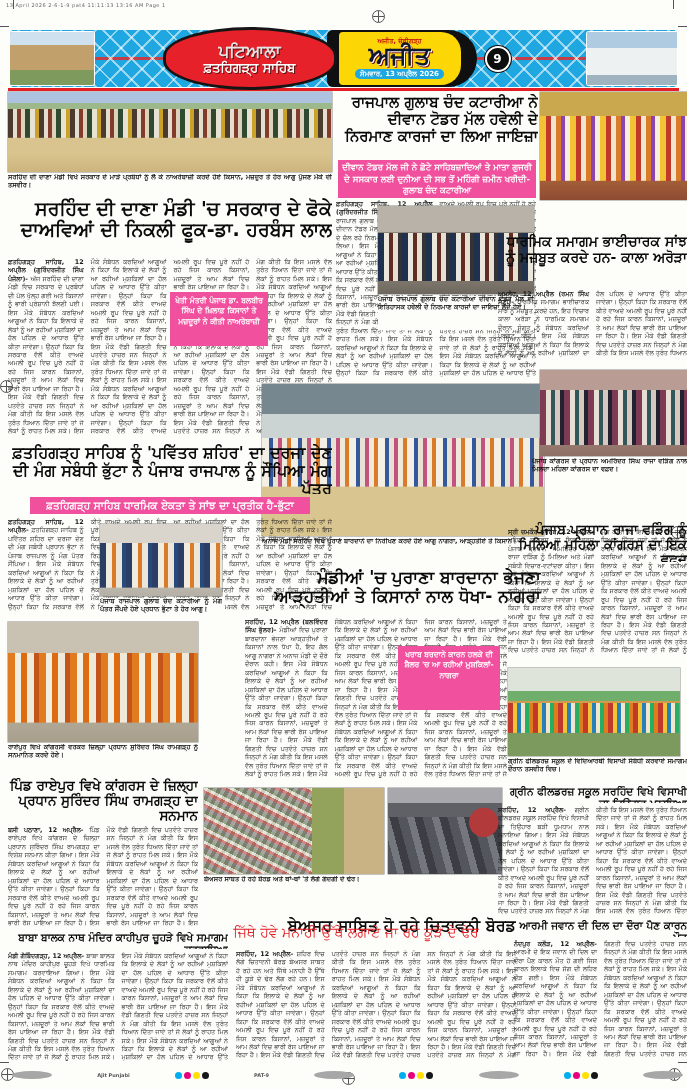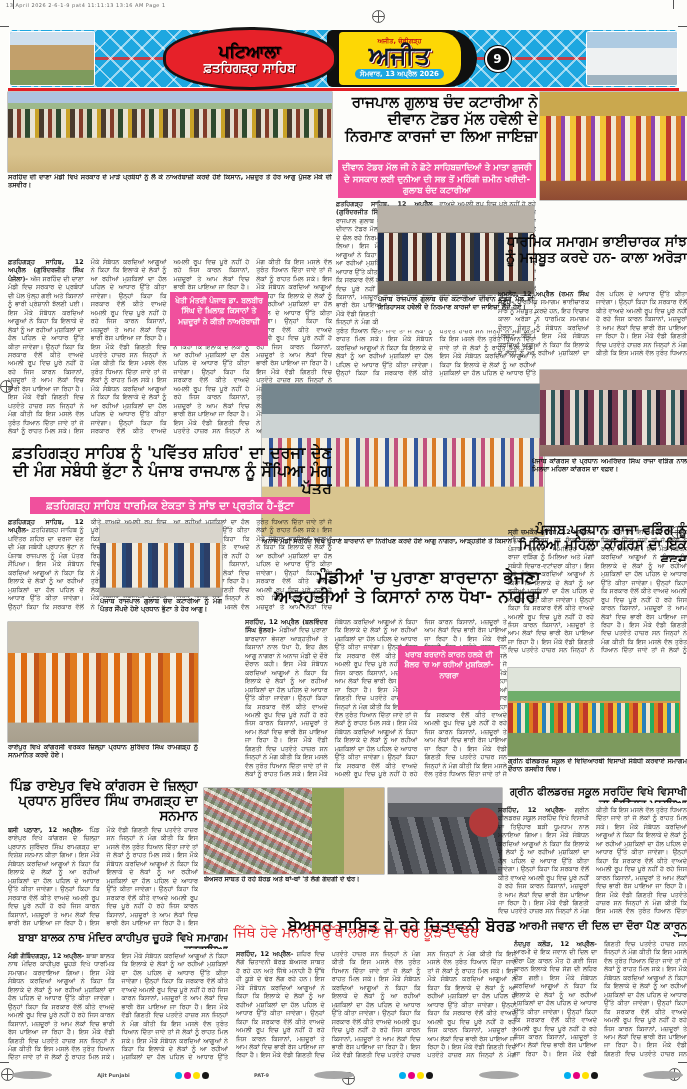--- a/index.html
+++ b/index.html
@@ -20,21 +20,21 @@
       repeating-linear-gradient(135deg,rgba(255,255,255,.55) 0 2px,rgba(255,255,255,0) 2px 15px),
       linear-gradient(180deg,transparent 47%,rgba(225,45,45,.85) 47% 53%,transparent 53%);
     border-radius:3px;}
   .mast-photo{width:84px;height:53px;flex:0 0 auto;border-radius:2px;box-shadow:0 0 0 1px #fff;}
   .ph-mast-left{background:linear-gradient(180deg,#cfe0ee 0 25%,#c2a06b 25% 72%,#7e9b5d 72%);}
   .ph-mast-right{width:90px;background:linear-gradient(180deg,#aecbe2 0 30%,#eef1f2 30% 82%,#9fb3c0 82%);}
   .mast-flex{flex:1 1 auto;height:100%;}
   .edition-oval{flex:0 0 auto;width:168px;height:57px;background:#e62129;border:3px solid #151515;
     border-radius:50%/46%;display:flex;flex-direction:column;justify-content:center;align-items:center;
     z-index:2;margin-right:-10px;}
-  .edition-oval .l1{color:#000000;font-weight:bold;font-size:17px;line-height:1.05;text-shadow:1px 1px 0 #5a0d10;}
+  .edition-oval .l1{color:#e5e5e5;font-weight:bold;font-size:17px;line-height:1.05;text-shadow:1px 1px 0 #5a0d10;}
   .edition-oval .l2{color:#fff;font-weight:bold;font-size:13px;line-height:1.05;text-shadow:1px 1px 0 #5a0d10;}
   .mast-capsule{flex:0 0 auto;height:57px;background:#101010;border-radius:6px 30px 30px 6px;
     display:flex;align-items:center;padding:0 16px 0 12px;z-index:1;}
   .mast-yellow{width:122px;height:53px;background:#fdd705;border-radius:4px 20px 20px 4px;
     display:flex;flex-direction:column;align-items:center;justify-content:center;}
   .region-note{font-size:6.5px;color:#c40a12;font-weight:bold;line-height:1;}
   .paper-title{font-size:25px;color:#0f172a;font-weight:bold;line-height:.95;
     text-shadow:1px 1px 0 #ffffff,2px 2px 0 #7a1216;}
   .date-strip{background:#1ea7e0;color:#fff;font-size:7px;font-weight:bold;border-radius:5px;
     padding:1px 5px;margin-top:1px;white-space:nowrap;}
@@ -139,20 +139,21 @@
     </div>
     <div class="nine-badge">9</div>
     <div class="mast-flex"></div>
     <div class="mast-photo ph-mast-right"></div>
   </div>
   <div class="abs red-rule"></div>
 
   <div class="abs photo ph-field" style="left:8px;top:92px;width:324px;height:80px;"></div>
   <div class="abs cap" style="left:8px;top:174px;width:324px;height:20px;">ਸਰਹਿੰਦ ਦੀ ਦਾਣਾ ਮੰਡੀ ਵਿਖੇ ਸਰਕਾਰ ਦੇ ਮਾੜੇ ਪ੍ਰਬੰਧਾਂ ਨੂੰ ਲੈ ਕੇ ਨਾਅਰੇਬਾਜ਼ੀ ਕਰਦੇ ਹੋਏ ਕਿਸਾਨ, ਮਜ਼ਦੂਰ ਤੇ ਹੋਰ ਆਗੂ ਪੁੱਜਣ ਮੌਕੇ ਦੀ ਤਸਵੀਰ।</div>
 
+  <div class="abs hl" style="left:8px;top:198px;width:324px;height:56px;font-size:19px;">ਸਰਹਿੰਦ ਦੀ ਦਾਣਾ ਮੰਡੀ 'ਚ ਸਰਕਾਰ ਦੇ ਫੋਕੇ ਦਾਅਵਿਆਂ ਦੀ ਨਿਕਲੀ ਫੂਕ-ਡਾ. ਹਰਬੰਸ ਲਾਲ</div>
   <div class="abs body" style="left:8px;top:258px;width:324px;height:184px;column-count:4;">
     <b>ਫ਼ਤਹਿਗੜ੍ਹ ਸਾਹਿਬ, 12 ਅਪ੍ਰੈਲ (ਗੁਰਿੰਦਰਜੀਤ ਸਿੰਘ ਪੰਜੋਲਾ)- </b><span>ਅੱਜ ਸਰਹਿੰਦ ਦੀ ਦਾਣਾ ਮੰਡੀ ਵਿਚ ਸਰਕਾਰ ਦੇ ਪ੍ਰਬੰਧਾਂ ਦੀ ਪੋਲ ਖੁੱਲ੍ਹ ਗਈ ਅਤੇ ਕਿਸਾਨਾਂ ਨੂੰ ਭਾਰੀ ਪ੍ਰੇਸ਼ਾਨੀ ਝੱਲਣੀ ਪਈ। </span><span>ਇਸ ਮੌਕੇ ਸੰਬੋਧਨ ਕਰਦਿਆਂ ਆਗੂਆਂ ਨੇ ਕਿਹਾ ਕਿ ਇਲਾਕੇ ਦੇ ਲੋਕਾਂ ਨੂੰ ਆ ਰਹੀਆਂ ਮੁਸ਼ਕਿਲਾਂ ਦਾ ਹੱਲ ਪਹਿਲ ਦੇ ਆਧਾਰ ਉੱਤੇ ਕੀਤਾ ਜਾਵੇਗਾ। ਉਨ੍ਹਾਂ ਕਿਹਾ ਕਿ ਸਰਕਾਰ ਵੱਲੋਂ ਕੀਤੇ ਵਾਅਦੇ ਅਮਲੀ ਰੂਪ ਵਿਚ ਪੂਰੇ ਨਹੀਂ ਹੋ ਰਹੇ ਜਿਸ ਕਾਰਨ ਕਿਸਾਨਾਂ, ਮਜ਼ਦੂਰਾਂ ਤੇ ਆਮ ਲੋਕਾਂ ਵਿਚ ਭਾਰੀ ਰੋਸ ਪਾਇਆ ਜਾ ਰਿਹਾ ਹੈ। ਇਸ ਮੌਕੇ ਵੱਡੀ ਗਿਣਤੀ ਵਿਚ ਪਤਵੰਤੇ ਹਾਜ਼ਰ ਸਨ ਜਿਨ੍ਹਾਂ ਨੇ ਮੰਗ ਕੀਤੀ ਕਿ ਇਸ ਮਸਲੇ ਵੱਲ ਤੁਰੰਤ ਧਿਆਨ ਦਿੱਤਾ ਜਾਵੇ ਤਾਂ ਜੋ ਲੋਕਾਂ ਨੂੰ ਰਾਹਤ ਮਿਲ ਸਕੇ। ਇਸ ਮੌਕੇ ਸੰਬੋਧਨ ਕਰਦਿਆਂ ਆਗੂਆਂ ਨੇ ਕਿਹਾ ਕਿ ਇਲਾਕੇ ਦੇ ਲੋਕਾਂ ਨੂੰ ਆ ਰਹੀਆਂ ਮੁਸ਼ਕਿਲਾਂ ਦਾ ਹੱਲ ਪਹਿਲ ਦੇ ਆਧਾਰ ਉੱਤੇ ਕੀਤਾ ਜਾਵੇਗਾ। ਉਨ੍ਹਾਂ ਕਿਹਾ ਕਿ ਸਰਕਾਰ ਵੱਲੋਂ ਕੀਤੇ ਵਾਅਦੇ ਅਮਲੀ ਰੂਪ ਵਿਚ ਪੂਰੇ ਨਹੀਂ ਹੋ ਰਹੇ ਜਿਸ ਕਾਰਨ ਕਿਸਾਨਾਂ, ਮਜ਼ਦੂਰਾਂ ਤੇ ਆਮ ਲੋਕਾਂ ਵਿਚ ਭਾਰੀ ਰੋਸ ਪਾਇਆ ਜਾ ਰਿਹਾ ਹੈ। ਇਸ ਮੌਕੇ ਵੱਡੀ ਗਿਣਤੀ ਵਿਚ ਪਤਵੰਤੇ ਹਾਜ਼ਰ ਸਨ ਜਿਨ੍ਹਾਂ ਨੇ ਮੰਗ ਕੀਤੀ ਕਿ ਇਸ ਮਸਲੇ ਵੱਲ ਤੁਰੰਤ ਧਿਆਨ ਦਿੱਤਾ ਜਾਵੇ ਤਾਂ ਜੋ ਲੋਕਾਂ ਨੂੰ ਰਾਹਤ ਮਿਲ ਸਕੇ। ਇਸ ਮੌਕੇ ਸੰਬੋਧਨ ਕਰਦਿਆਂ ਆਗੂਆਂ ਨੇ ਕਿਹਾ ਕਿ ਇਲਾਕੇ ਦੇ ਲੋਕਾਂ ਨੂੰ ਆ ਰਹੀਆਂ ਮੁਸ਼ਕਿਲਾਂ ਦਾ ਹੱਲ ਪਹਿਲ ਦੇ ਆਧਾਰ ਉੱਤੇ ਕੀਤਾ ਜਾਵੇਗਾ। ਉਨ੍ਹਾਂ ਕਿਹਾ ਕਿ ਸਰਕਾਰ ਵੱਲੋਂ ਕੀਤੇ ਵਾਅਦੇ ਅਮਲੀ ਰੂਪ ਵਿਚ ਪੂਰੇ ਨਹੀਂ ਹੋ ਰਹੇ ਜਿਸ ਕਾਰਨ ਕਿਸਾਨਾਂ, ਮਜ਼ਦੂਰਾਂ ਤੇ ਆਮ ਲੋਕਾਂ ਵਿਚ ਭਾਰੀ ਰੋਸ ਪਾਇਆ ਜਾ ਰਿਹਾ ਹੈ। ਇਸ ਮੌਕੇ ਵੱਡੀ ਗਿਣਤੀ ਵਿਚ ਪਤਵੰਤੇ ਹਾਜ਼ਰ ਸਨ ਜਿਨ੍ਹਾਂ ਨੇ ਮੰਗ ਕੀਤੀ ਕਿ ਇਸ ਮਸਲੇ ਵੱਲ ਤੁਰੰਤ ਧਿਆਨ ਦਿੱਤਾ ਜਾਵੇ ਤਾਂ ਜੋ ਲੋਕਾਂ ਨੂੰ ਰਾਹਤ ਮਿਲ ਸਕੇ। ਇਸ ਮੌਕੇ ਸੰਬੋਧਨ ਕਰਦਿਆਂ ਆਗੂਆਂ ਨੇ ਕਿਹਾ ਕਿ ਇਲਾਕੇ ਦੇ ਲੋਕਾਂ ਨੂੰ ਆ ਰਹੀਆਂ ਮੁਸ਼ਕਿਲਾਂ ਦਾ ਹੱਲ ਪਹਿਲ ਦੇ ਆਧਾਰ ਉੱਤੇ ਕੀਤਾ ਜਾਵੇਗਾ। ਉਨ੍ਹਾਂ ਕਿਹਾ ਕਿ ਸਰਕਾਰ ਵੱਲੋਂ ਕੀਤੇ ਵਾਅਦੇ ਅਮਲੀ ਰੂਪ ਵਿਚ ਪੂਰੇ ਨਹੀਂ ਹੋ ਰਹੇ ਜਿਸ ਕਾਰਨ ਕਿਸਾਨਾਂ, ਮਜ਼ਦੂਰਾਂ ਤੇ ਆਮ ਲੋਕਾਂ ਵਿਚ ਭਾਰੀ ਰੋਸ ਪਾਇਆ ਜਾ ਰਿਹਾ ਹੈ। ਇਸ ਮੌਕੇ ਵੱਡੀ ਗਿਣਤੀ ਵਿਚ ਪਤਵੰਤੇ ਹਾਜ਼ਰ ਸਨ ਜਿਨ੍ਹਾਂ ਨੇ ਮੰਗ ਕੀਤੀ ਕਿ ਇਸ ਮਸਲੇ ਵੱਲ ਤੁਰੰਤ ਧਿਆਨ ਦਿੱਤਾ ਜਾਵੇ ਤਾਂ ਜੋ ਲੋਕਾਂ ਨੂੰ ਰਾਹਤ ਮਿਲ ਸਕੇ। ਇਸ ਮੌਕੇ ਸੰਬੋਧਨ ਕਰਦਿਆਂ ਆਗੂਆਂ ਨੇ ਕਿਹਾ ਕਿ ਇਲਾਕੇ ਦੇ ਲੋਕਾਂ ਨੂੰ ਆ ਰਹੀਆਂ ਮੁਸ਼ਕਿਲਾਂ ਦਾ ਹੱਲ ਪਹਿਲ ਦੇ ਆਧਾਰ ਉੱਤੇ ਕੀਤਾ ਜਾਵੇਗਾ। ਉਨ੍ਹਾਂ ਕਿਹਾ ਕਿ ਸਰਕਾਰ ਵੱਲੋਂ ਕੀਤੇ ਵਾਅਦੇ ਅਮਲੀ ਰੂਪ ਵਿਚ ਪੂਰੇ ਨਹੀਂ ਹੋ ਰਹੇ ਜਿਸ ਕਾਰਨ ਕਿਸਾਨਾਂ, ਮਜ਼ਦੂਰਾਂ ਤੇ ਆਮ ਲੋਕਾਂ ਵਿਚ ਭਾਰੀ ਰੋਸ ਪਾਇਆ ਜਾ ਰਿਹਾ ਹੈ। ਇਸ ਮੌਕੇ ਵੱਡੀ ਗਿਣਤੀ ਵਿਚ ਪਤਵੰਤੇ ਹਾਜ਼ਰ ਸਨ ਜਿਨ੍ਹਾਂ ਨੇ ਮੰਗ ਕੀਤੀ ਕਿ ਇਸ ਮਸਲੇ ਵੱਲ ਤੁਰੰਤ ਧਿਆਨ ਦਿੱਤਾ ਜਾਵੇ ਤਾਂ ਜੋ ਲੋਕਾਂ ਨੂੰ ਰਾਹਤ ਮਿਲ ਸਕੇ। ਇਸ ਮੌਕੇ ਸੰਬੋਧਨ ਕਰਦਿਆਂ ਆਗੂਆਂ ਨੇ ਕਿਹਾ ਕਿ ਇਲਾਕੇ ਦੇ ਲੋਕਾਂ ਨੂੰ ਆ ਰਹੀਆਂ ਮੁਸ਼ਕਿਲਾਂ ਦਾ ਹੱਲ ਪਹਿਲ ਦੇ ਆਧਾਰ ਉੱਤੇ ਕੀਤਾ ਜਾਵੇਗਾ। ਉਨ੍ਹਾਂ ਕਿਹਾ ਕਿ ਸਰਕਾਰ ਵੱਲੋਂ ਕੀਤੇ ਵਾਅਦੇ ਅਮਲੀ ਰੂਪ ਵਿਚ ਪੂਰੇ ਨਹੀਂ ਹੋ ਰਹੇ ਜਿਸ ਕਾਰਨ ਕਿਸਾਨਾਂ, ਮਜ਼ਦੂਰਾਂ ਤੇ ਆਮ ਲੋਕਾਂ ਵਿਚ ਭਾਰੀ ਰੋਸ ਪਾਇਆ ਜਾ ਰਿਹਾ ਹੈ। ਇਸ ਮੌਕੇ ਵੱਡੀ ਗਿਣਤੀ ਵਿਚ ਪਤਵੰਤੇ ਹਾਜ਼ਰ ਸਨ ਜਿਨ੍ਹਾਂ ਨੇ ਮੰਗ ਕੀਤੀ ਕਿ ਇਸ ਮਸਲੇ ਵੱਲ ਤੁਰੰਤ ਧਿਆਨ ਦਿੱਤਾ ਜਾਵੇ ਤਾਂ ਜੋ ਲੋਕਾਂ ਨੂੰ ਰਾਹਤ ਮਿਲ ਸਕੇ। ਇਸ ਮੌਕੇ ਸੰਬੋਧਨ ਕਰਦਿਆਂ ਆਗੂਆਂ ਨੇ ਕਿਹਾ ਕਿ ਇਲਾਕੇ ਦੇ ਲੋਕਾਂ ਨੂੰ ਆ ਰਹੀਆਂ ਮੁਸ਼ਕਿਲਾਂ ਦਾ ਹੱਲ ਪਹਿਲ ਦੇ ਆਧਾਰ ਉੱਤੇ ਕੀਤਾ ਜਾਵੇਗਾ। ਉਨ੍ਹਾਂ ਕਿਹਾ ਕਿ ਸਰਕਾਰ ਵੱਲੋਂ ਕੀਤੇ ਵਾਅਦੇ ਅਮਲੀ ਰੂਪ ਵਿਚ ਪੂਰੇ ਨਹੀਂ ਹੋ ਰਹੇ ਜਿਸ ਕਾਰਨ ਕਿਸਾਨਾਂ, ਮਜ਼ਦੂਰਾਂ ਤੇ ਆਮ ਲੋਕਾਂ ਵਿਚ ਭਾਰੀ ਰੋਸ ਪਾਇਆ ਜਾ ਰਿਹਾ ਹੈ। ਇਸ ਮੌਕੇ ਵੱਡੀ ਗਿਣਤੀ ਵਿਚ ਪਤਵੰਤੇ ਹਾਜ਼ਰ ਸਨ ਜਿਨ੍ਹਾਂ ਨੇ ਮੰਗ ਕੀਤੀ ਕਿ ਇਸ ਮਸਲੇ ਵੱਲ ਤੁਰੰਤ ਧਿਆਨ ਦਿੱਤਾ ਜਾਵੇ ਤਾਂ ਜੋ ਲੋਕਾਂ ਨੂੰ ਰਾਹਤ ਮਿਲ ਸਕੇ। </span>
   </div>
   <div class="abs pullquote" style="left:170px;top:292px;width:92px;height:46px;">ਖੇਤੀ ਮੰਤਰੀ ਪੰਜਾਬ ਡਾ. ਬਲਬੀਰ ਸਿੰਘ ਦੇ ਖ਼ਿਲਾਫ਼ ਕਿਸਾਨਾਂ ਤੇ ਮਜ਼ਦੂਰਾਂ ਨੇ ਕੀਤੀ ਨਾਅਰੇਬਾਜ਼ੀ</div>
 
   <div class="abs hl" style="left:336px;top:94px;width:202px;height:64px;font-size:15px;">ਰਾਜਪਾਲ ਗੁਲਾਬ ਚੰਦ ਕਟਾਰੀਆ ਨੇ ਦੀਵਾਨ ਟੋਡਰ ਮੱਲ ਹਵੇਲੀ ਦੇ ਨਿਰਮਾਣ ਕਾਰਜਾਂ ਦਾ ਲਿਆ ਜਾਇਜ਼ਾ</div>
   <div class="abs pinkbar" style="left:338px;top:160px;width:198px;height:36px;font-size:8.6px;line-height:1.35;padding-top:2px;">ਦੀਵਾਨ ਟੋਡਰ ਮੱਲ ਜੀ ਨੇ ਛੋਟੇ ਸਾਹਿਬਜ਼ਾਦਿਆਂ ਤੇ ਮਾਤਾ ਗੁਜਰੀ ਦੇ ਸਸਕਾਰ ਲਈ ਦੁਨੀਆ ਦੀ ਸਭ ਤੋਂ ਮਹਿੰਗੀ ਜ਼ਮੀਨ ਖਰੀਦੀ-ਗੁਲਾਬ ਚੰਦ ਕਟਾਰੀਆ</div>
   <div class="abs body" style="left:336px;top:200px;width:200px;height:184px;column-count:2;">
     <b>ਫ਼ਤਹਿਗੜ੍ਹ ਸਾਹਿਬ, 12 ਅਪ੍ਰੈਲ (ਗੁਰਿੰਦਰਜੀਤ ਸਿੰਘ ਪੰਜੋਲਾ)- </b><span>ਪੰਜਾਬ ਦੇ ਰਾਜਪਾਲ ਗੁਲਾਬ ਚੰਦ ਕਟਾਰੀਆ ਨੇ ਅੱਜ ਦੀਵਾਨ ਟੋਡਰ ਮੱਲ ਦੀ ਇਤਿਹਾਸਕ ਹਵੇਲੀ ਦੇ ਚੱਲ ਰਹੇ ਨਿਰਮਾਣ ਕਾਰਜਾਂ ਦਾ ਜਾਇਜ਼ਾ ਲਿਆ। </span><span>ਇਸ ਮੌਕੇ ਸੰਬੋਧਨ ਕਰਦਿਆਂ ਆਗੂਆਂ ਨੇ ਕਿਹਾ ਕਿ ਇਲਾਕੇ ਦੇ ਲੋਕਾਂ ਨੂੰ ਆ ਰਹੀਆਂ ਮੁਸ਼ਕਿਲਾਂ ਦਾ ਹੱਲ ਪਹਿਲ ਦੇ ਆਧਾਰ ਉੱਤੇ ਕੀਤਾ ਜਾਵੇਗਾ। ਉਨ੍ਹਾਂ ਕਿਹਾ ਕਿ ਸਰਕਾਰ ਵੱਲੋਂ ਕੀਤੇ ਵਾਅਦੇ ਅਮਲੀ ਰੂਪ ਵਿਚ ਪੂਰੇ ਨਹੀਂ ਹੋ ਰਹੇ ਜਿਸ ਕਾਰਨ ਕਿਸਾਨਾਂ, ਮਜ਼ਦੂਰਾਂ ਤੇ ਆਮ ਲੋਕਾਂ ਵਿਚ ਭਾਰੀ ਰੋਸ ਪਾਇਆ ਜਾ ਰਿਹਾ ਹੈ। ਇਸ ਮੌਕੇ ਵੱਡੀ ਗਿਣਤੀ ਵਿਚ ਪਤਵੰਤੇ ਹਾਜ਼ਰ ਸਨ ਜਿਨ੍ਹਾਂ ਨੇ ਮੰਗ ਕੀਤੀ ਕਿ ਇਸ ਮਸਲੇ ਵੱਲ ਤੁਰੰਤ ਧਿਆਨ ਦਿੱਤਾ ਜਾਵੇ ਤਾਂ ਜੋ ਲੋਕਾਂ ਨੂੰ ਰਾਹਤ ਮਿਲ ਸਕੇ। ਇਸ ਮੌਕੇ ਸੰਬੋਧਨ ਕਰਦਿਆਂ ਆਗੂਆਂ ਨੇ ਕਿਹਾ ਕਿ ਇਲਾਕੇ ਦੇ ਲੋਕਾਂ ਨੂੰ ਆ ਰਹੀਆਂ ਮੁਸ਼ਕਿਲਾਂ ਦਾ ਹੱਲ ਪਹਿਲ ਦੇ ਆਧਾਰ ਉੱਤੇ ਕੀਤਾ ਜਾਵੇਗਾ। ਉਨ੍ਹਾਂ ਕਿਹਾ ਕਿ ਸਰਕਾਰ ਵੱਲੋਂ ਕੀਤੇ ਵਾਅਦੇ ਅਮਲੀ ਰੂਪ ਵਿਚ ਪੂਰੇ ਨਹੀਂ ਹੋ ਰਹੇ ਜਿਸ ਕਾਰਨ ਕਿਸਾਨਾਂ, ਮਜ਼ਦੂਰਾਂ ਤੇ ਆਮ ਲੋਕਾਂ ਵਿਚ ਭਾਰੀ ਰੋਸ ਪਾਇਆ ਜਾ ਰਿਹਾ ਹੈ। ਇਸ ਮੌਕੇ ਵੱਡੀ ਗਿਣਤੀ ਵਿਚ ਪਤਵੰਤੇ ਹਾਜ਼ਰ ਸਨ ਜਿਨ੍ਹਾਂ ਨੇ ਮੰਗ ਕੀਤੀ ਕਿ ਇਸ ਮਸਲੇ ਵੱਲ ਤੁਰੰਤ ਧਿਆਨ ਦਿੱਤਾ ਜਾਵੇ ਤਾਂ ਜੋ ਲੋਕਾਂ ਨੂੰ ਰਾਹਤ ਮਿਲ ਸਕੇ। ਇਸ ਮੌਕੇ ਸੰਬੋਧਨ ਕਰਦਿਆਂ ਆਗੂਆਂ ਨੇ ਕਿਹਾ ਕਿ ਇਲਾਕੇ ਦੇ ਲੋਕਾਂ ਨੂੰ ਆ ਰਹੀਆਂ ਮੁਸ਼ਕਿਲਾਂ ਦਾ ਹੱਲ ਪਹਿਲ ਦੇ ਆਧਾਰ ਉੱਤੇ ਕੀਤਾ ਜਾਵੇਗਾ। ਉਨ੍ਹਾਂ ਕਿਹਾ ਕਿ ਸਰਕਾਰ ਵੱਲੋਂ ਕੀਤੇ ਵਾਅਦੇ ਅਮਲੀ ਰੂਪ ਵਿਚ ਪੂਰੇ ਨਹੀਂ ਹੋ ਰਹੇ ਜਿਸ ਕਾਰਨ ਕਿਸਾਨਾਂ, ਮਜ਼ਦੂਰਾਂ ਤੇ ਆਮ ਲੋਕਾਂ ਵਿਚ ਭਾਰੀ ਰੋਸ ਪਾਇਆ ਜਾ ਰਿਹਾ ਹੈ। ਇਸ ਮੌਕੇ ਵੱਡੀ ਗਿਣਤੀ ਵਿਚ ਪਤਵੰਤੇ ਹਾਜ਼ਰ ਸਨ ਜਿਨ੍ਹਾਂ ਨੇ ਮੰਗ ਕੀਤੀ ਕਿ ਇਸ ਮਸਲੇ ਵੱਲ ਤੁਰੰਤ ਧਿਆਨ ਦਿੱਤਾ ਜਾਵੇ ਤਾਂ ਜੋ ਲੋਕਾਂ ਨੂੰ ਰਾਹਤ ਮਿਲ ਸਕੇ। ਇਸ ਮੌਕੇ ਸੰਬੋਧਨ ਕਰਦਿਆਂ ਆਗੂਆਂ ਨੇ ਕਿਹਾ ਕਿ ਇਲਾਕੇ ਦੇ ਲੋਕਾਂ ਨੂੰ ਆ ਰਹੀਆਂ ਮੁਸ਼ਕਿਲਾਂ ਦਾ ਹੱਲ ਪਹਿਲ ਦੇ ਆਧਾਰ ਉੱਤੇ ਕੀਤਾ ਜਾਵੇਗਾ। ਉਨ੍ਹਾਂ ਕਿਹਾ ਕਿ ਸਰਕਾਰ ਵੱਲੋਂ ਕੀਤੇ ਵਾਅਦੇ ਅਮਲੀ ਰੂਪ ਵਿਚ ਪੂਰੇ ਨਹੀਂ ਹੋ ਰਹੇ ਜਿਸ ਕਾਰਨ ਕਿਸਾਨਾਂ, ਮਜ਼ਦੂਰਾਂ ਤੇ ਆਮ ਲੋਕਾਂ ਵਿਚ ਭਾਰੀ ਰੋਸ ਪਾਇਆ ਜਾ ਰਿਹਾ ਹੈ। ਇਸ ਮੌਕੇ ਵੱਡੀ ਗਿਣਤੀ ਵਿਚ ਪਤਵੰਤੇ ਹਾਜ਼ਰ ਸਨ ਜਿਨ੍ਹਾਂ ਨੇ ਮੰਗ ਕੀਤੀ ਕਿ ਇਸ ਮਸਲੇ ਵੱਲ ਤੁਰੰਤ ਧਿਆਨ ਦਿੱਤਾ ਜਾਵੇ ਤਾਂ ਜੋ ਲੋਕਾਂ ਨੂੰ ਰਾਹਤ ਮਿਲ ਸਕੇ। ਇਸ ਮੌਕੇ ਸੰਬੋਧਨ ਕਰਦਿਆਂ ਆਗੂਆਂ ਨੇ ਕਿਹਾ ਕਿ ਇਲਾਕੇ ਦੇ ਲੋਕਾਂ ਨੂੰ ਆ ਰਹੀਆਂ ਮੁਸ਼ਕਿਲਾਂ ਦਾ ਹੱਲ ਪਹਿਲ ਦੇ ਆਧਾਰ ਉੱਤੇ ਕੀਤਾ ਜਾਵੇਗਾ। ਉਨ੍ਹਾਂ ਕਿਹਾ ਕਿ ਸਰਕਾਰ ਵੱਲੋਂ ਕੀਤੇ ਵਾਅਦੇ ਅਮਲੀ ਰੂਪ ਵਿਚ ਪੂਰੇ ਨਹੀਂ ਹੋ ਰਹੇ ਜਿਸ ਕਾਰਨ ਕਿਸਾਨਾਂ, ਮਜ਼ਦੂਰਾਂ ਤੇ ਆਮ ਲੋਕਾਂ ਵਿਚ ਭਾਰੀ ਰੋਸ ਪਾਇਆ ਜਾ ਰਿਹਾ ਹੈ। ਇਸ ਮੌਕੇ ਵੱਡੀ ਗਿਣਤੀ ਵਿਚ ਪਤਵੰਤੇ ਹਾਜ਼ਰ ਸਨ ਜਿਨ੍ਹਾਂ ਨੇ ਮੰਗ ਕੀਤੀ ਕਿ ਇਸ ਮਸਲੇ ਵੱਲ ਤੁਰੰਤ ਧਿਆਨ ਦਿੱਤਾ ਜਾਵੇ ਤਾਂ ਜੋ ਲੋਕਾਂ ਨੂੰ ਰਾਹਤ ਮਿਲ ਸਕੇ। </span>
   </div>

